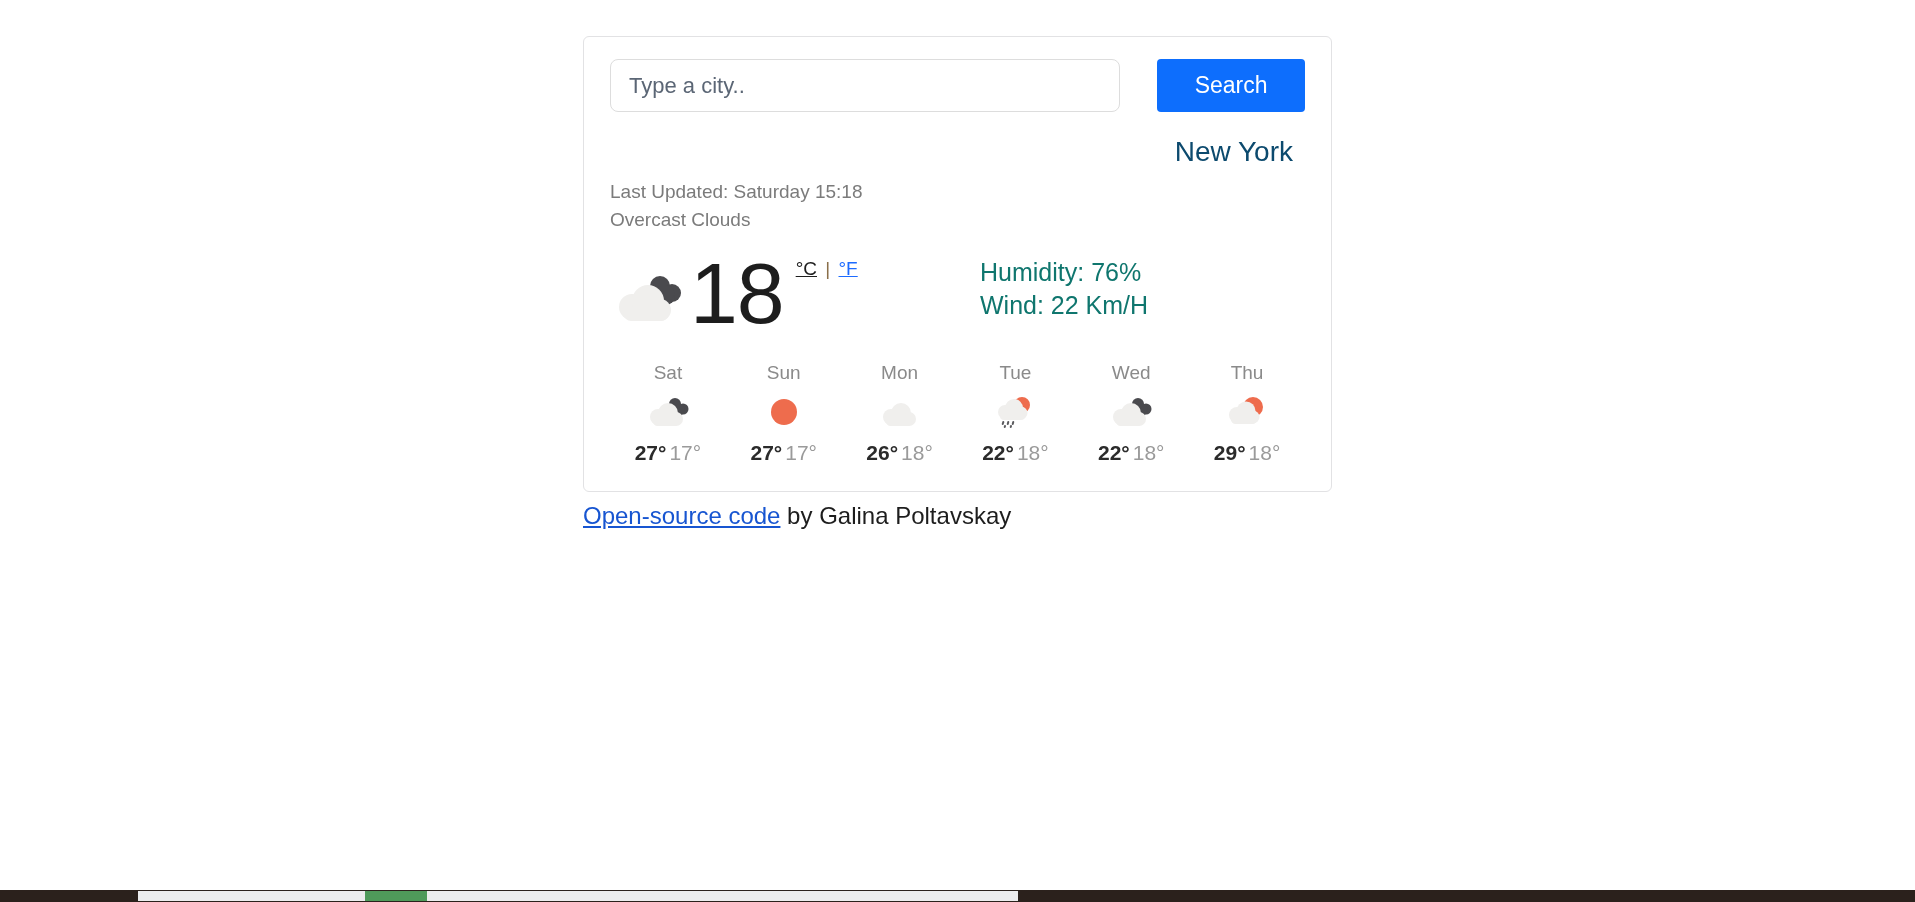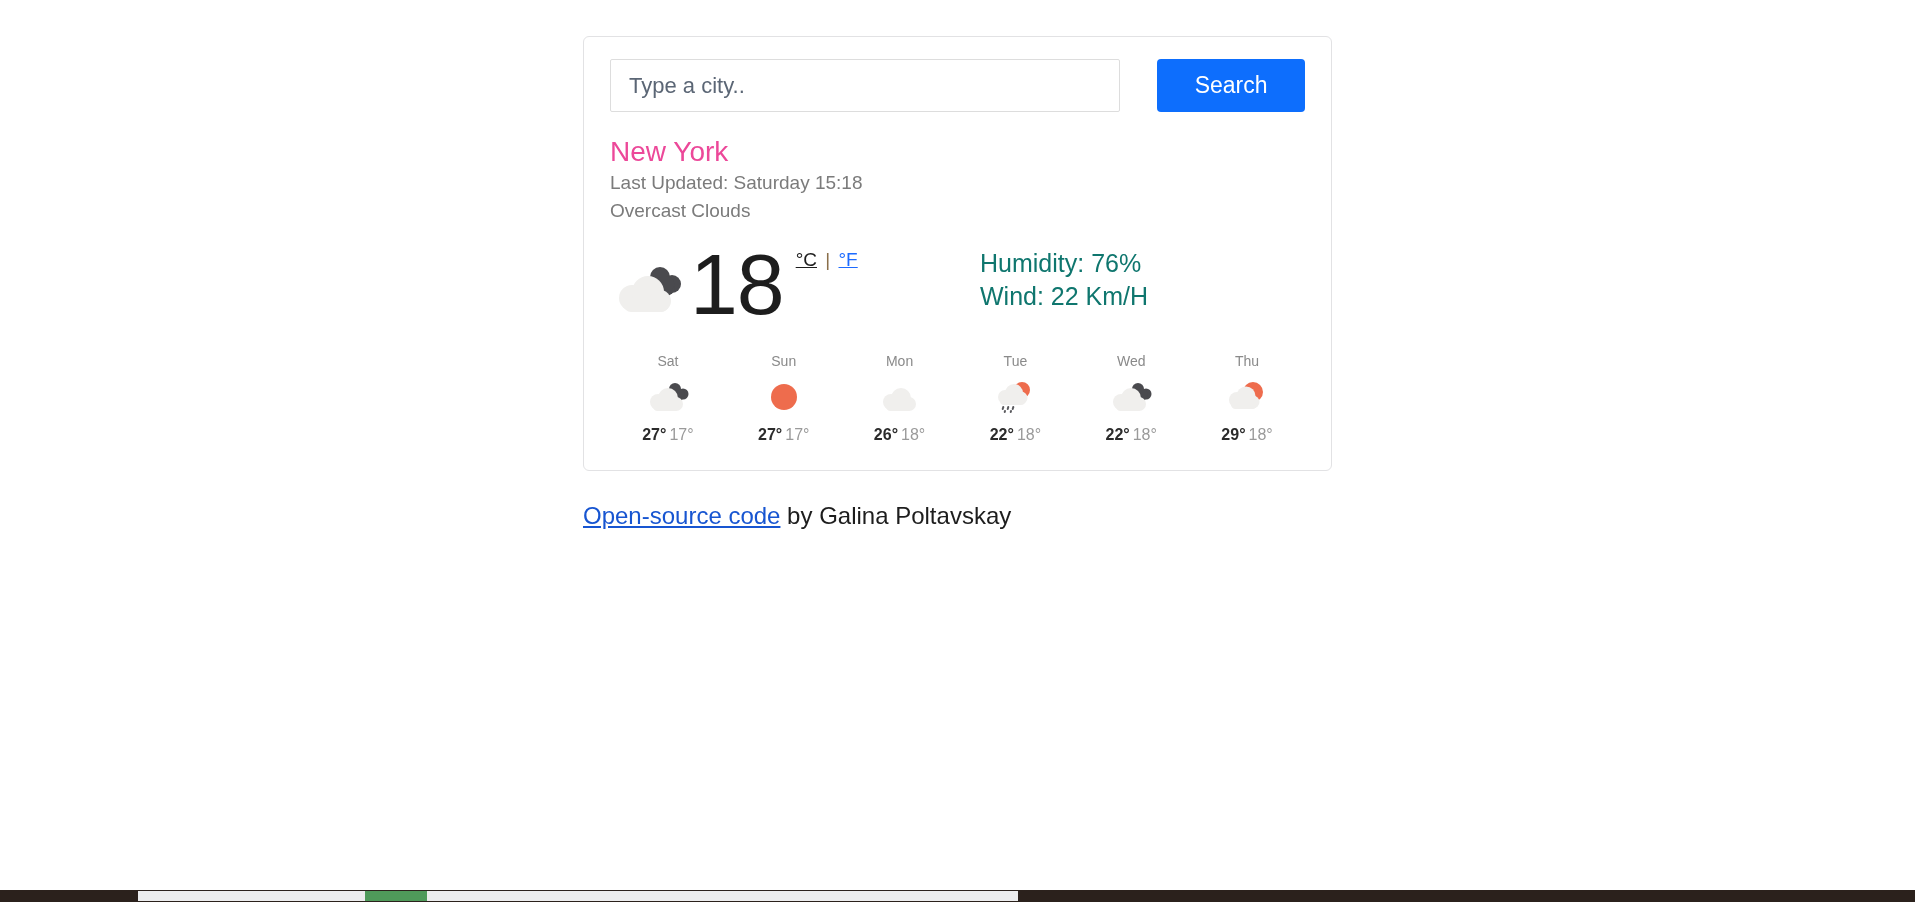--- a/index.html
+++ b/index.html
@@ -46,21 +46,21 @@
   .search-input {
     width: 514px;
     height: 53px;
     box-sizing: border-box;
     padding: 6px 18px;
     font-family: "Liberation Sans", sans-serif;
     font-size: 22px;
     color: #4a4a4a;
     background: #fff;
     border: 1px solid #dddddd;
-    border-radius: 2px;
+    border-radius: 8px;
     outline: none;
   }
   .search-input::placeholder {
     color: #5b6675;
     opacity: 1;
   }
   .search-button {
     margin-left: 37px;
     width: 149px;
     height: 53px;
@@ -75,24 +75,25 @@
     padding: 0;
     text-align: center;
   }
 
   
   .city-block {
     margin-top: 24px;
   }
   .city-name {
     font-size: 28px;
-    color: #ec4899;
+    color: #0c4a6e;
     font-weight: 400;
     line-height: 1.15;
-    margin: 0;
+    margin: 12px;
+    text-align: right;
   }
   .city-meta {
     font-size: 19px;
     color: #7b7b7b;
     line-height: 1.28;
     margin: 3px 0 0 0;
   }
 
   
   .current-row {
@@ -154,37 +155,37 @@
   
   .forecast {
     display: flex;
     margin-top: 26px;
   }
   .forecast-day {
     width: 16.666%;
     text-align: center;
   }
   .day-label {
-    font-size: 14px;
+    font-size: 19px;
     color: #8a8a8a;
     margin-bottom: 8px;
   }
   .day-icon-wrap {
     height: 40px;
     display: flex;
     align-items: center;
     justify-content: center;
   }
   .day-icon {
     width: 46px;
     height: 38px;
   }
   .day-temps {
     margin-top: 9px;
-    font-size: 16px;
+    font-size: 21px;
     white-space: nowrap;
   }
   .t-max {
     color: #2b2b2b;
     font-weight: 700;
   }
   .t-min {
     color: #9a9a9a;
     margin-left: 3px;
   }

